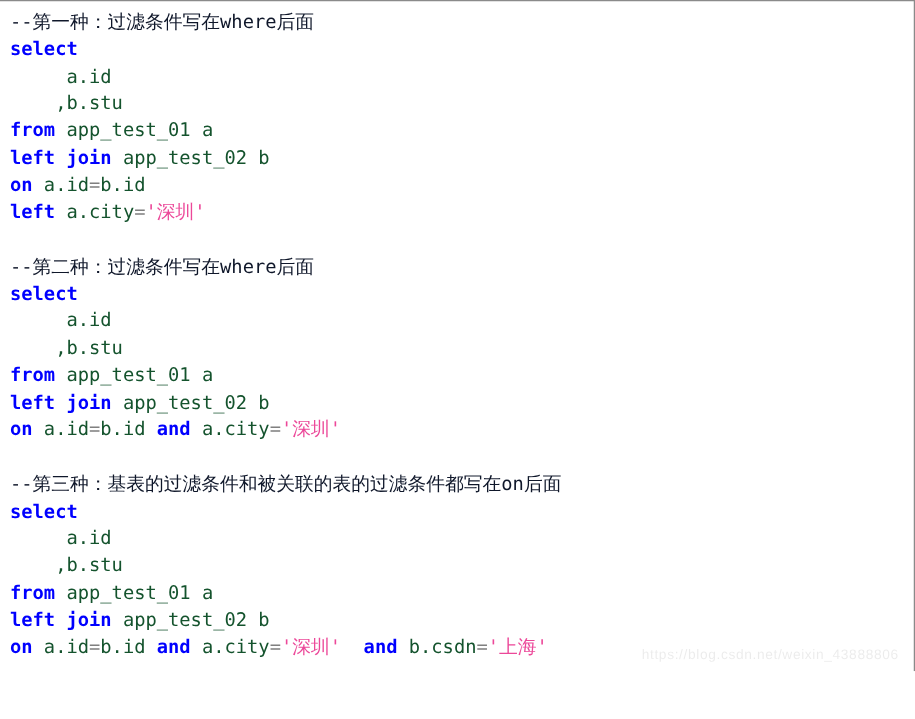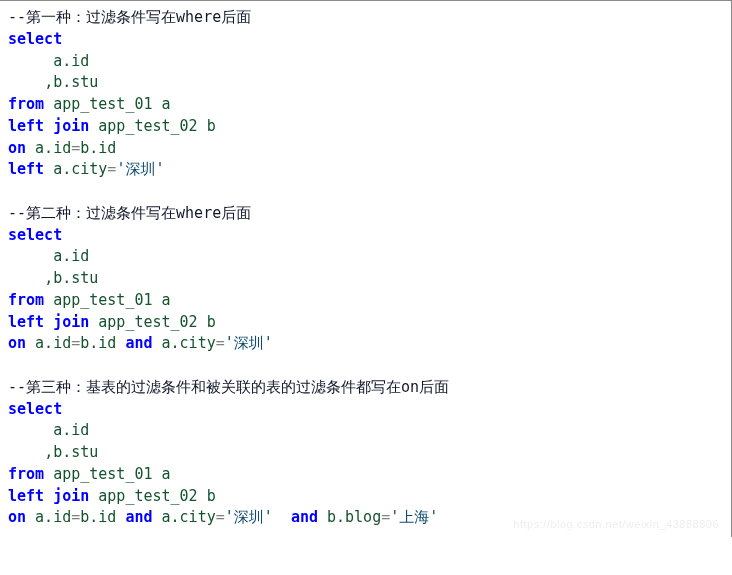--- a/index.html
+++ b/index.html
@@ -22,21 +22,21 @@
   .code {
     padding: 4px 0 0 8px;
   }
   pre {
     margin: 0;
     white-space: pre;
   }
   .cmt { color: #0f172a; }
   .kw  { color: #0000ff; font-weight: bold; margin-top: 40px; }
   .txt { color: #14532d; }
-  .str { color: #0c4a6e; }
+  .str { color: #ec4899; }
   .op  { color: #808080; }
   .watermark {
     position: absolute;
     right: 12px;
     bottom: 4px;
     font-size: 11px;
     color: rgba(0,0,0,0.08);
     font-family: Arial, sans-serif;
     letter-spacing: 0.5px;
   }
@@ -62,16 +62,16 @@
 <span class="kw">from</span><span class="txt"> app_test_01 a</span>
 <span class="kw">left join</span><span class="txt"> app_test_02 b</span>
 <span class="kw">on</span><span class="txt"> a.id</span><span class="op">=</span><span class="txt">b.id</span> <span class="kw">and</span><span class="txt"> a.city</span><span class="op">=</span><span class="str">'深圳'</span>
 
 <span class="cmt">--第三种：基表的过滤条件和被关联的表的过滤条件都写在on后面</span>
 <span class="kw">select</span>
 <span class="txt">     <span>a.id</span></span>
 <span class="txt">    <span>,b.stu</span></span>
 <span class="kw">from</span><span class="txt"> app_test_01 a</span>
 <span class="kw">left join</span><span class="txt"> app_test_02 b</span>
-<span class="kw">on</span><span class="txt"> a.id</span><span class="op">=</span><span class="txt">b.id</span> <span class="kw">and</span><span class="txt"> a.city</span><span class="op">=</span><span class="str">'深圳'</span>  <span class="kw">and</span><span class="txt"> b.blog</span><span class="op">=</span><span class="str">'上海'</span></pre>
+<span class="kw">on</span><span class="txt"> a.id</span><span class="op">=</span><span class="txt">b.id</span> <span class="kw">and</span><span class="txt"> a.city</span><span class="op">=</span><span class="str">'深圳'</span>  <span class="kw">and</span><span class="txt"> b.csdn</span><span class="op">=</span><span class="str">'上海'</span></pre>
 </div>
 <div class="watermark">https://blog.csdn.net/weixin_43888806</div>
 </div>
 
 </body></html>

